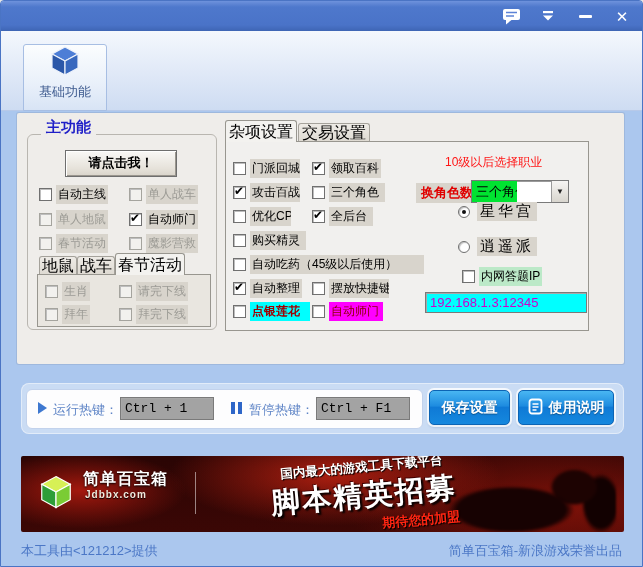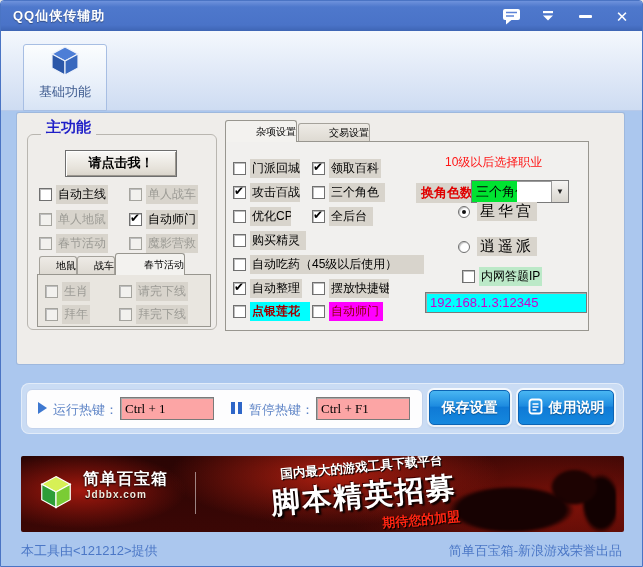--- a/index.html
+++ b/index.html
@@ -61,42 +61,42 @@
   .cb.dis .box{ background:#F2F1EE; border-color:#A5A49E; }
 
   .radio{ position:absolute; display:flex; align-items:center; gap:7px; cursor:pointer; }
   .radio .circ{ position:relative; width:12px; height:12px; border-radius:50%;
     background:#fff; border:1px solid #6F6F6F; box-shadow:inset 1px 1px 1px #c2c2c2; }
   .radio .circ.on::after{ content:""; position:absolute; left:3px; top:3px; width:4px; height:4px;
     border-radius:50%; background:#111; }
   .radio .lbl{ font-size:15px; letter-spacing:3px; color:#000; background:#D8D4CC; padding:0 3px; white-space:nowrap; }
 
   
-  .tab{ position:absolute; text-align:right; font-size:10px; color:#000; cursor:pointer;
+  .tab{ position:absolute; text-align:center; font-size:16px; color:#000; cursor:pointer;
     border:1px solid #A5A29B; border-bottom:none; border-radius:3px 3px 0 0;
     background:linear-gradient(180deg,#EEEBE6,#DDD9D1); }
   .tab.active{ background:#F3F2EF; border-color:#98968F; z-index:3; }
   .tabpage{ position:absolute; border:1px solid #98968F; background:#F1F0EE; z-index:2; }
 
   .subpage{ background:#E9E6E0; }
 
   
   .dropdown{ position:absolute; display:flex; width:98px; height:23px;
     border:1px solid #7A7A7A; background:#fff; box-shadow:inset 1px 1px 0 #9a9a9a; cursor:pointer;gap:34px; }
   .dd-field{ flex:1; background:#00E331; font-size:13px; color:#000; line-height:21px; padding-left:4px; overflow:hidden; white-space:nowrap; }
   .dd-btn{ width:17px; background:linear-gradient(180deg,#F6F5F3,#D8D5CE); border-left:1px solid #9A9A9A;
     font-size:8px; color:#222; text-align:center; line-height:21px; }
 
   .redhint{ position:absolute; font-size:12px; color:#FF1414; white-space:nowrap; }
   .redlabel{ position:absolute; font-size:13px; font-weight:bold; color:#E00000; background:#D8D4CC; padding:1px 5px; white-space:nowrap; }
 
   input.sunken{ position:absolute; border:1px solid #7A7A7A; box-shadow:inset 1px 1px 0 #A8A8A8;
     font-size:13px; padding:1px 4px; outline:none; }
   .ip-input{ background:#00FFFF; color:#CC00CC; font-weight:normal; }
-  .hk-input{ background:#fca5a5; color:#000; font-family:Liberation Serif, serif; }
+  .hk-input{ background:#a3a3a3; color:#000; font-family:Liberation Mono, monospace; }
 
   
   .hk-strip{ left:20px; top:382px; width:603px; height:51px; background:#CADCF4; border-radius:8px;
     box-shadow:inset 0 0 0 1px rgba(255,255,255,.45); }
   .hk-panel{ left:25px; top:388px; width:397px; height:40px; background:#FDFDFE;
     border:1px solid #C2D2EC; border-radius:6px; }
   .hk-label{ position:absolute; font-size:13px; color:#5E84C6; white-space:nowrap; }
   .play-icon{ position:absolute; width:0; height:0; border-left:9px solid #3E78D0;
     border-top:6px solid transparent; border-bottom:6px solid transparent; }
   .pause-icon{ position:absolute; display:flex; gap:3px; }
@@ -138,21 +138,20 @@
 
   .status-left{ left:20px; top:541px; font-size:13px; color:#4B77C6; }
   .status-right{ right:20px; top:541px; font-size:13px; color:#4B77C6; }
 </style>
 </head>
 <body>
 
 <div id="window">
 
   <div class="abs titlebar">
-    <span class="title">QQ仙侠传辅助</span>
     <div class="tb-btns">
       <span class="tb-btn">
         <svg width="19" height="17" viewBox="0 0 19 17">
           <rect x="1" y="1" width="17" height="11" rx="2" fill="#fff"></rect>
           <path d="M4 12 L4 16.5 L9.5 12 Z" fill="#fff"></path>
           <line x1="4" y1="4.5" x2="15" y2="4.5" stroke="#5d83d6" stroke-width="1.6"></line>
           <line x1="4" y1="8" x2="12" y2="8" stroke="#5d83d6" stroke-width="1.6"></line>
         </svg>
       </span>
       <span class="tb-btn">

